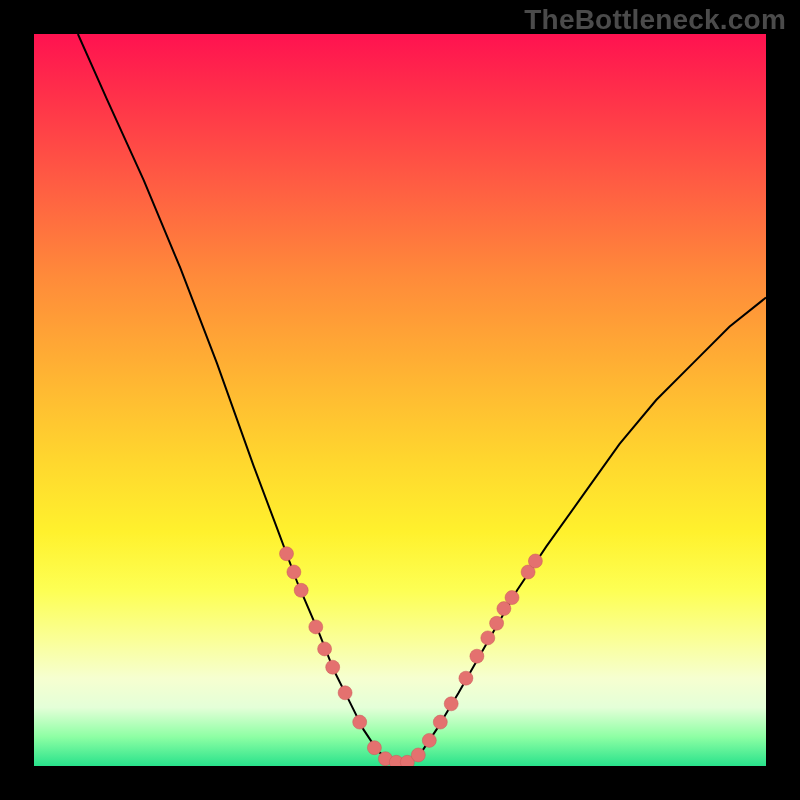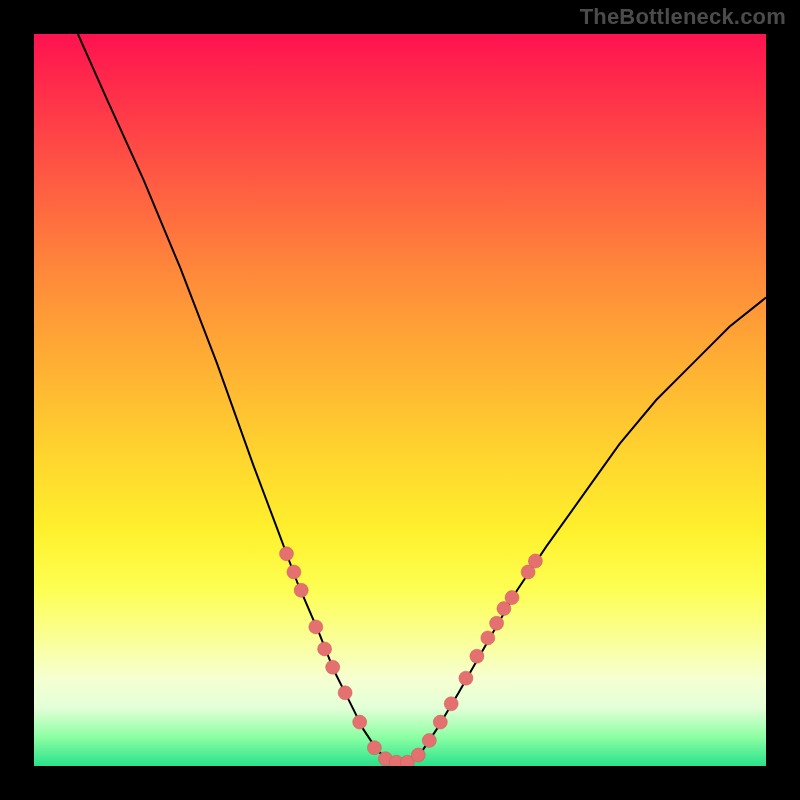--- a/index.html
+++ b/index.html
@@ -17,21 +17,21 @@
     left: 0;
     width: 800px;
     height: 800px;
     background: #000;
   }
   .watermark {
     position: absolute;
     top: 4px;
     right: 14px;
     color: #4b4b4b;
-    font-size: 22px;
+    font-size: 28px;
     font-weight: 600;
     letter-spacing: 0.2px;
     z-index: 20;
   }
   .plot-area {
     position: absolute;
     left: 34px;
     top: 34px;
     width: 732px;
     height: 732px;

